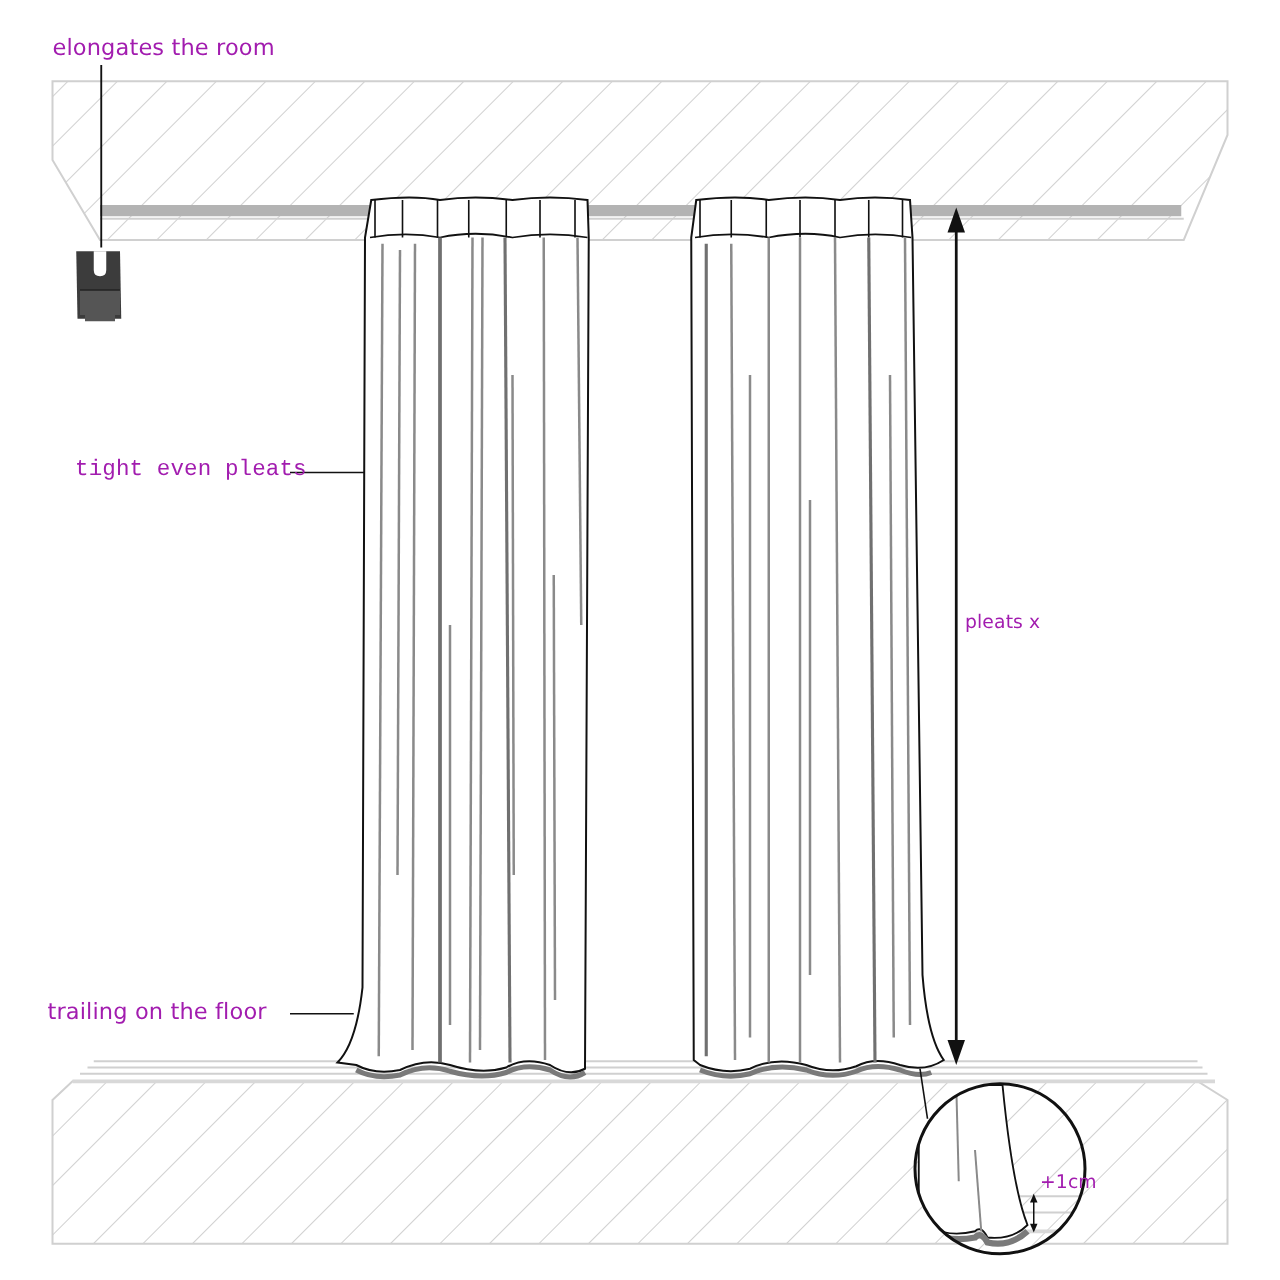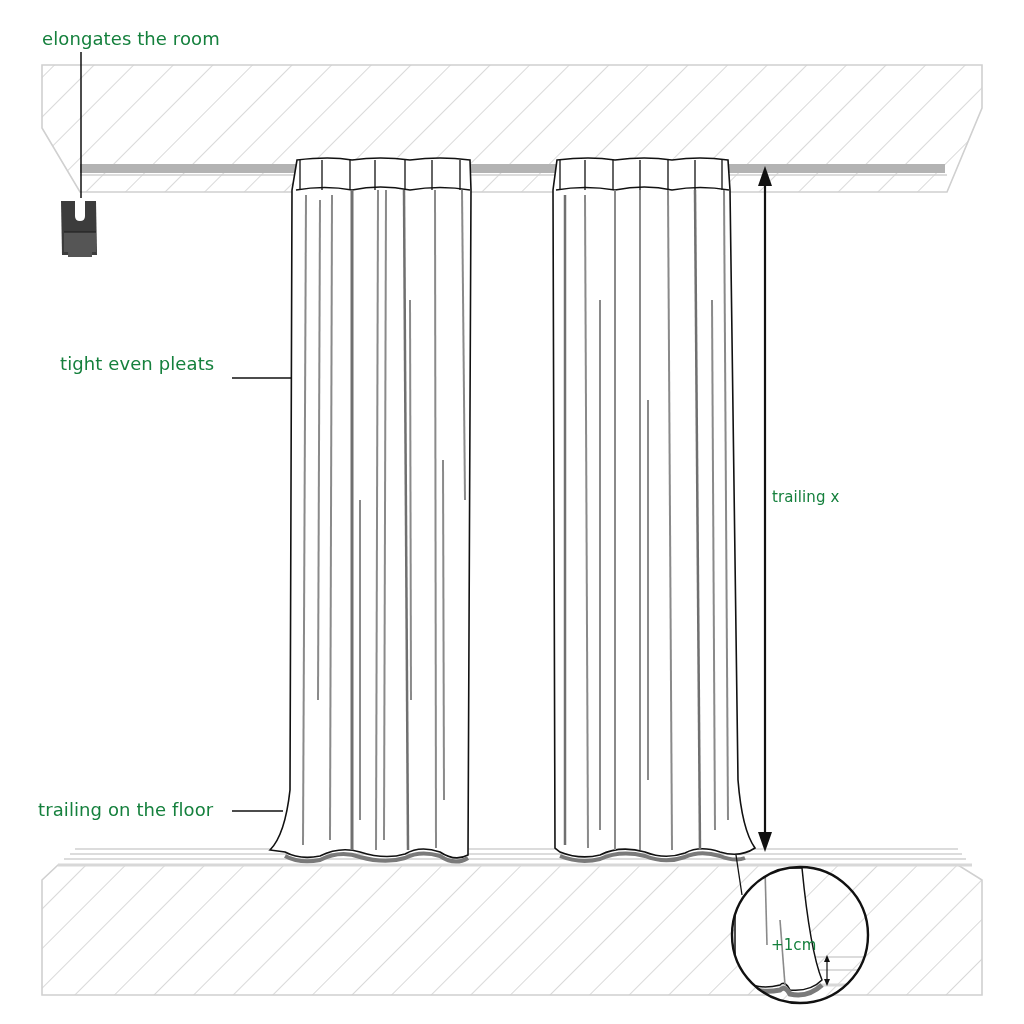--- a/index.html
+++ b/index.html
@@ -1,19 +1,19 @@
 <!DOCTYPE html>
 <html><head>
 <meta charset="utf-8">
 <style>
   html, body { margin: 0; padding: 0; background: #ffffff; }
   body { width: 1024px; height: 1024px; position: relative; overflow: hidden;
          font-family: "DejaVu Sans", "Liberation Sans", sans-serif; }
   svg { position: absolute; left: 0; top: 0; }
-  .lbl { position: absolute; color: #15803d; font-size: 18px; white-space: nowrap; letter-spacing: 0.1px; }
+  .lbl { position: absolute; color: #a21caf; font-size: 18px; white-space: nowrap; letter-spacing: 0.1px; }
   .lbl-sm { font-size: 15px; }
 </style>
 </head>
 <body>
 
 <svg width="1024" height="1024" viewBox="0 0 1024 1024">
   <defs>
     <pattern id="hatch" patternUnits="userSpaceOnUse" width="28" height="28" patternTransform="rotate(45)">
       <line x1="0" y1="0" x2="0" y2="28" stroke="#d0d0d0" stroke-width="1.6"></line>
     </pattern>
@@ -136,16 +136,16 @@
       <line x1="780" y1="920" x2="785" y2="985" stroke="#8a8a8a" stroke-width="1.6"></line>
       <line x1="827" y1="958" x2="827" y2="983" stroke="#111" stroke-width="1.2"></line>
       <path d="M824 962 L827 955 L830 962 Z" fill="#111"></path>
       <path d="M824 979 L827 986 L830 979 Z" fill="#111"></path>
     </g>
     <circle cx="800" cy="935" r="68" fill="none" stroke="#111" stroke-width="2.4"></circle>
   </g>
 </svg>
 
 <div class="lbl" style="left:42px; top:28px;">elongates the room</div>
-<div class="lbl" style="left:60px; top:353px;">tight even pleats</div>
+<div class="lbl" style="left:60px; top:366px;font-family:Liberation Mono, monospace;">tight even pleats</div>
 <div class="lbl" style="left:38px; top:799px;text-align:center;">trailing on the floor</div>
-<div class="lbl lbl-sm" style="left:772px; top:488px;">trailing x</div>
-<div class="lbl lbl-sm" style="left:771px; top:936px;">+1cm</div>
+<div class="lbl lbl-sm" style="left:772px; top:488px;">pleats x</div>
+<div class="lbl lbl-sm" style="left:832px; top:936px;">+1cm</div>
 
 </body></html>

